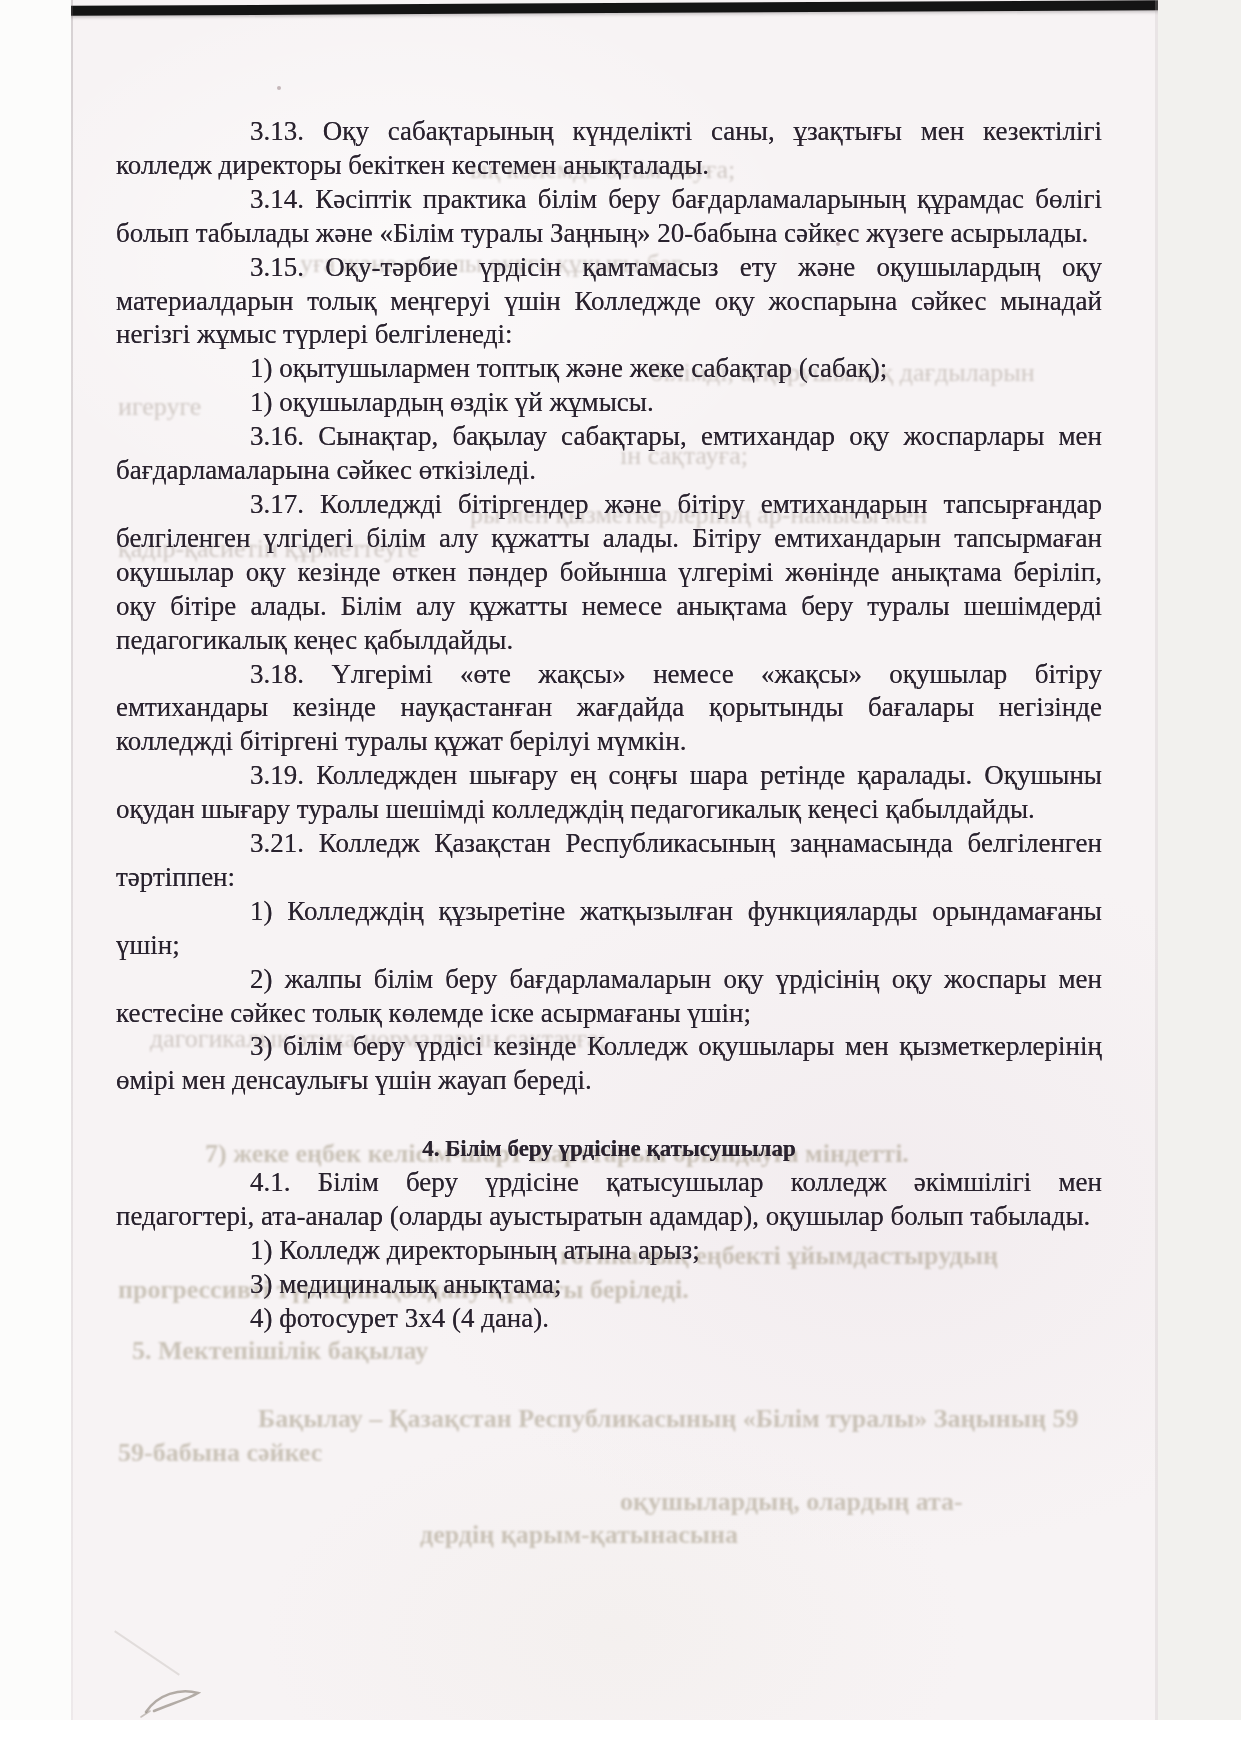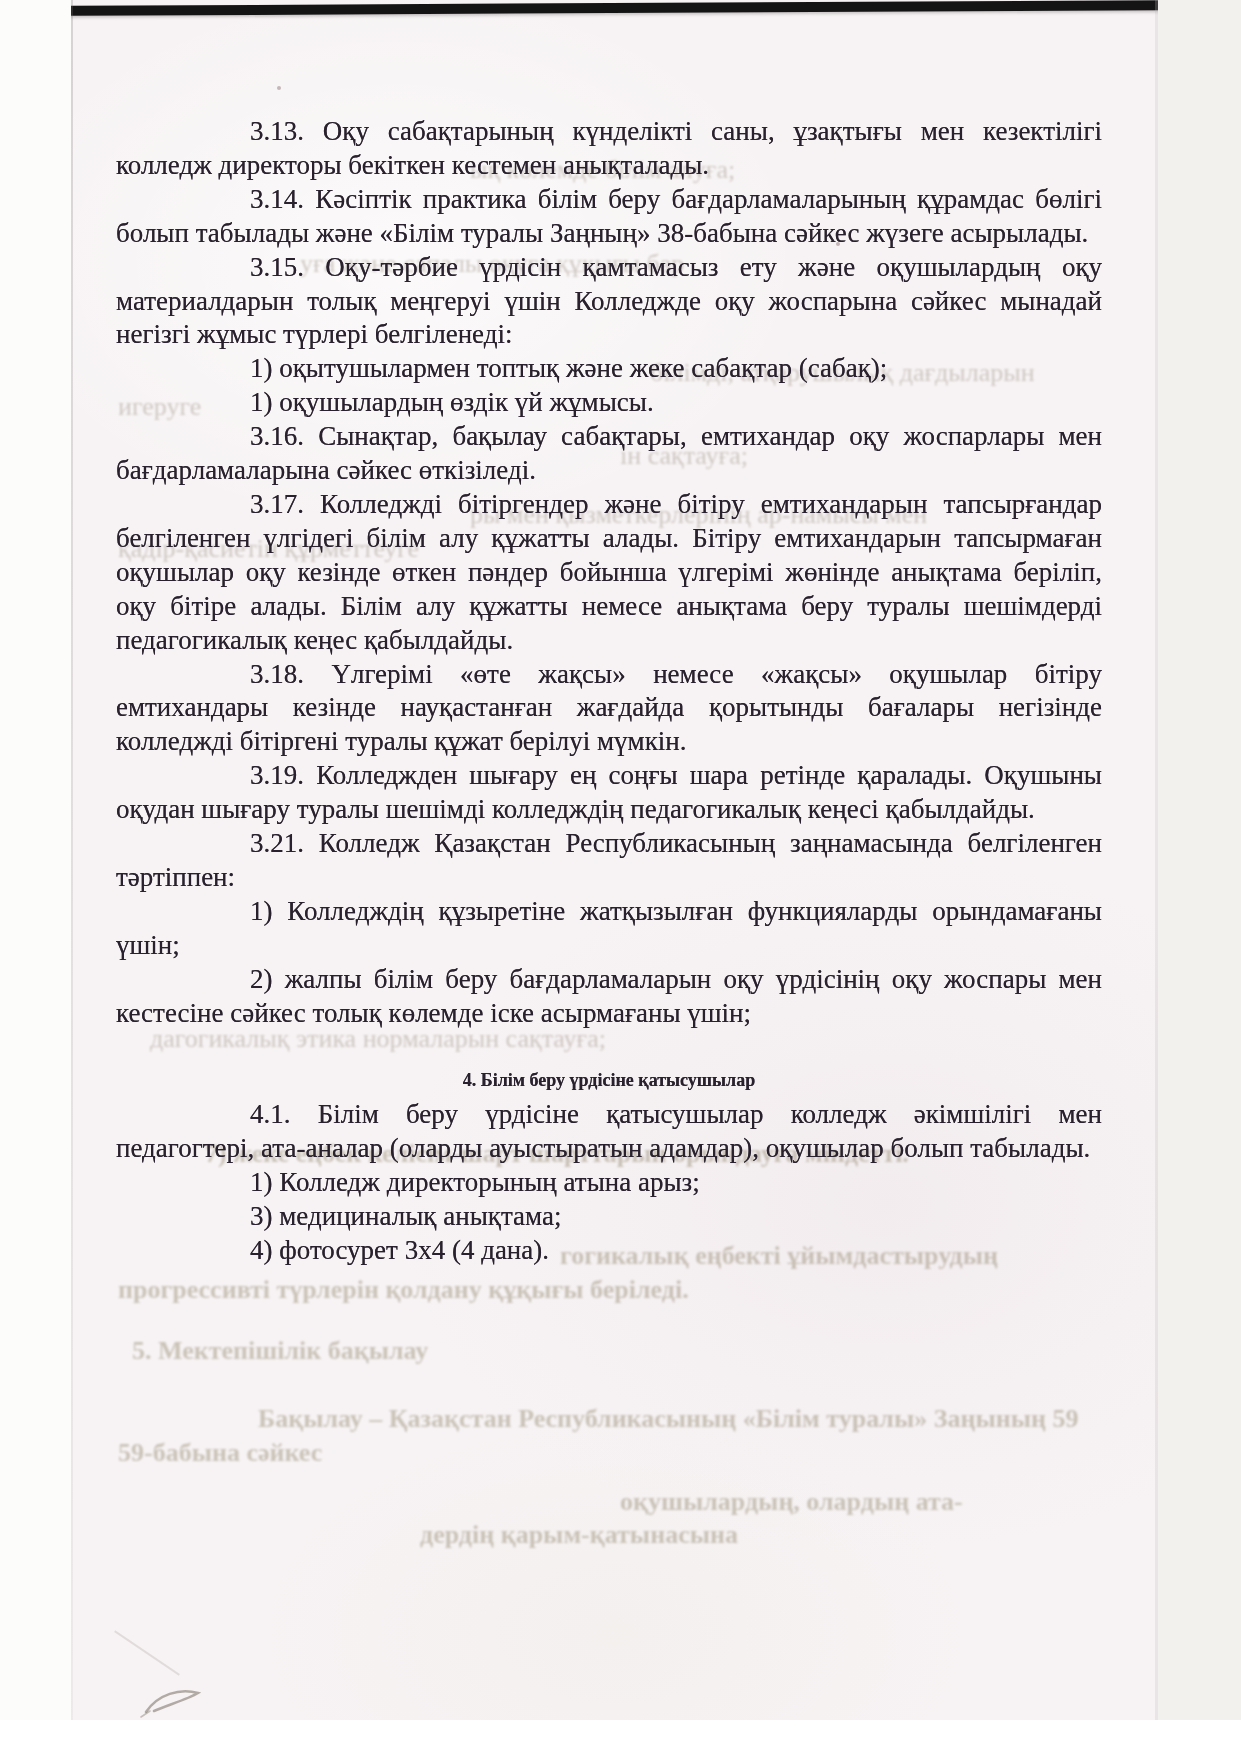--- a/index.html
+++ b/index.html
@@ -55,21 +55,21 @@
   
   .content{
     position:absolute;left:116px;top:115px;width:986px;z-index:2;
     font-size:27px;line-height:33.9px;color:#29222e;
     text-align:justify;
     text-shadow:0 0 .6px rgba(41,34,46,.75);
   }
   .content p{margin:0;text-indent:134px;}
   .content h2{
     margin:33.9px 0 0 0;padding:0;
-    font-size:18px;line-height:33.9px;font-weight:bold;
+    font-size:23px;line-height:33.9px;font-weight:bold;
     text-align:center;text-indent:0;
   }
   
   .ghost{
     position:absolute;z-index:1;white-space:nowrap;
     font-size:26px;line-height:30px;color:#8c7f72;
     opacity:.38;filter:blur(1.2px);
   }
   .ghost-b{
     font-weight:bold;color:#93886f;opacity:.45;filter:blur(1.3px);
@@ -103,31 +103,32 @@
   <span class="ghost ghost-b" style="left:560px;top:1241px;">гогикалық еңбекті ұйымдастырудың</span>
   <span class="ghost ghost-b" style="left:118px;top:1275px;">прогрессивті түрлерін қолдану құқығы беріледі.</span>
   <span class="ghost ghost-b" style="left:132px;top:1336px;">5. Мектепішілік бақылау</span>
   <span class="ghost ghost-b" style="left:258px;top:1404px;">Бақылау – Қазақстан Республикасының «Білім туралы» Заңының 59</span>
   <span class="ghost ghost-b" style="left:118px;top:1438px;">59-бабына сәйкес</span>
   <span class="ghost ghost-b" style="left:620px;top:1487px;">оқушылардың, олардың ата-</span>
   <span class="ghost ghost-b" style="left:420px;top:1520px;">дердің қарым-қатынасына</span>
 
   <div class="content">
     <p>3.13. Оқу сабақтарының күнделікті саны, ұзақтығы мен кезектілігі колледж директоры бекіткен кестемен анықталады.</p>
-    <p>3.14. Кәсіптік практика білім беру бағдарламаларының құрамдас бөлігі болып табылады және «Білім туралы Заңның» 38-бабына сәйкес жүзеге асырылады.</p>
+    <p>3.14. Кәсіптік практика білім беру бағдарламаларының құрамдас бөлігі болып табылады және «Білім туралы Заңның» 20-бабына сәйкес жүзеге асырылады.</p>
     <p>3.15. Оқу-тәрбие үрдісін қамтамасыз ету және оқушылардың оқу материалдарын толық меңгеруі үшін Колледжде оқу жоспарына сәйкес мынадай негізгі жұмыс түрлері белгіленеді:</p>
     <p>1) оқытушылармен топтық және жеке сабақтар (сабақ);</p>
     <p>1) оқушылардың өздік үй жұмысы.</p>
     <p>3.16. Сынақтар, бақылау сабақтары, емтихандар оқу жоспарлары мен бағдарламаларына сәйкес өткізіледі.</p>
     <p>3.17. Колледжді бітіргендер және бітіру емтихандарын тапсырғандар белгіленген үлгідегі білім алу құжатты алады. Бітіру емтихандарын тапсырмаған оқушылар оқу кезінде өткен пәндер бойынша үлгерімі жөнінде анықтама беріліп, оқу бітіре алады. Білім алу құжатты немесе анықтама беру туралы шешімдерді педагогикалық кеңес қабылдайды.</p>
     <p>3.18. Үлгерімі «өте жақсы» немесе «жақсы» оқушылар бітіру емтихандары кезінде науқастанған жағдайда қорытынды бағалары негізінде колледжді бітіргені туралы құжат берілуі мүмкін.</p>
     <p>3.19. Колледжден шығару ең соңғы шара ретінде қаралады. Оқушыны оқудан шығару туралы шешімді колледждің педагогикалық кеңесі қабылдайды.</p>
     <p>3.21. Колледж Қазақстан Республикасының заңнамасында белгіленген тәртіппен:</p>
     <p>1) Колледждің құзыретіне жатқызылған функцияларды орындамағаны үшін;</p>
     <p>2) жалпы білім беру бағдарламаларын оқу үрдісінің оқу жоспары мен кестесіне сәйкес толық көлемде іске асырмағаны үшін;</p>
+    <p>3) білім беру үрдісі кезінде Колледж оқушылары мен қызметкерлерінің өмірі мен денсаулығы үшін жауап береді.</p>
     <h2>4. Білім беру үрдісіне қатысушылар</h2>
     <p>4.1. Білім беру үрдісіне қатысушылар колледж әкімшілігі мен педагогтері, ата-аналар (оларды ауыстыратын адамдар), оқушылар болып табылады.</p>
     <p>1) Колледж директорының атына арыз;</p>
     <p>3) медициналық анықтама;</p>
     <p>4) фотосурет 3х4 (4 дана).</p>
   </div>
 
   <div class="top-band"></div>
   <div class="speck" style="left:277px;top:86px;"></div>
   <div class="speck" style="left:836px;top:242px;"></div>

